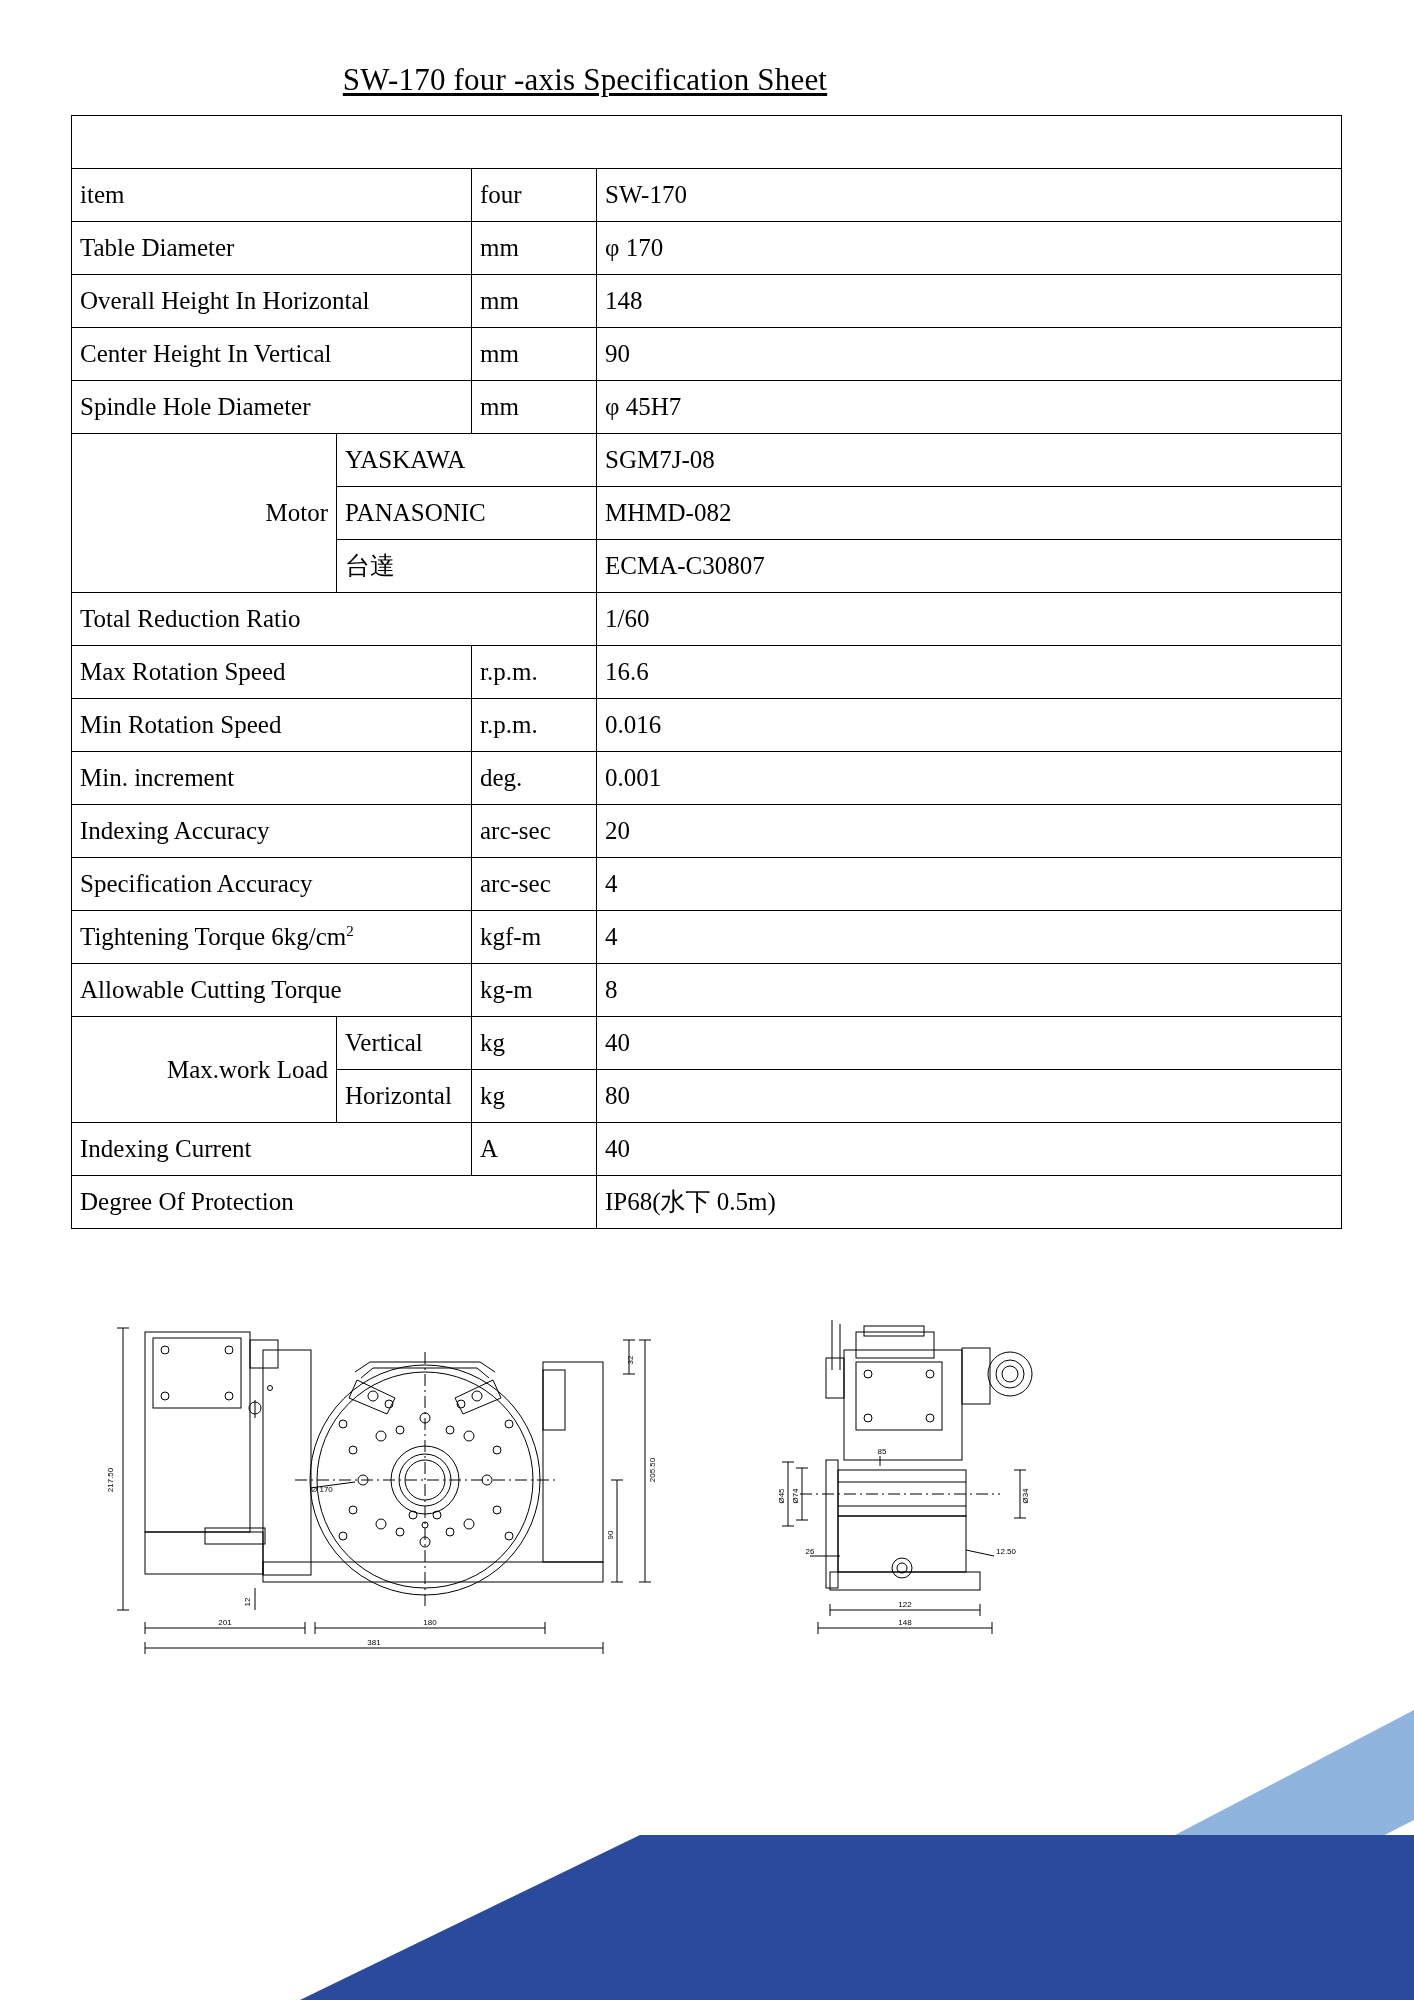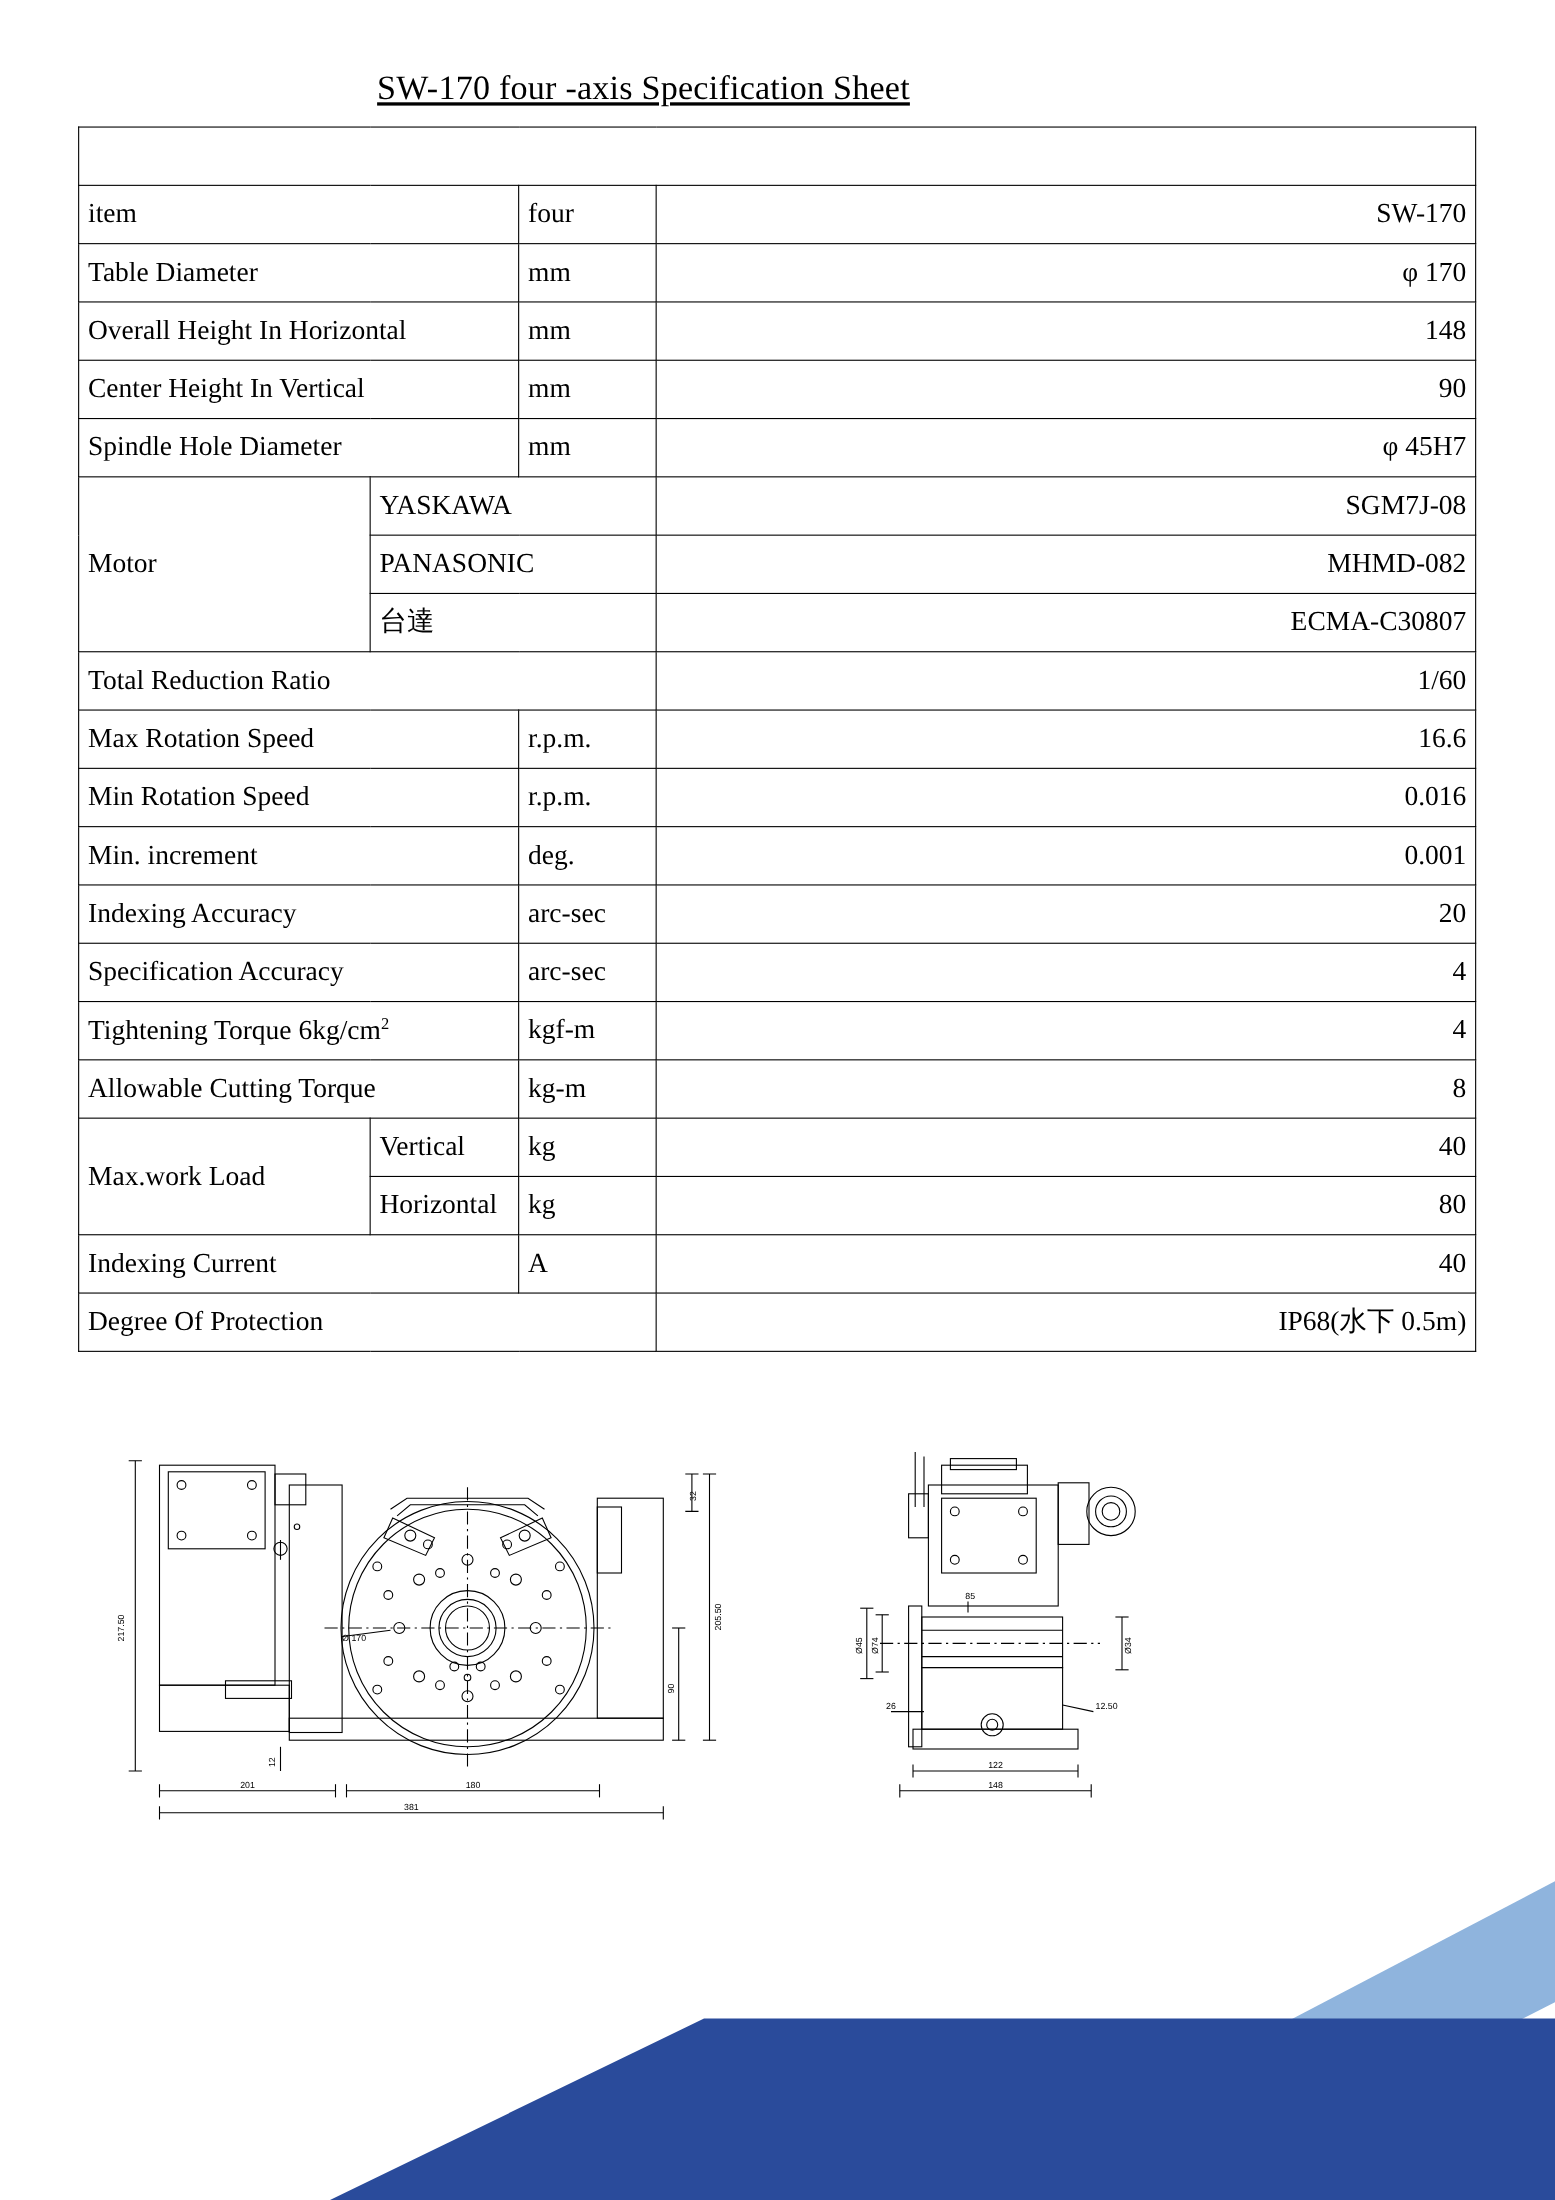--- a/index.html
+++ b/index.html
@@ -56,24 +56,24 @@
     text-align: center;
     font-size: 25px;
   }
   td.item {
     text-align: left;
   }
   td.unit {
     text-align: left;
   }
   td.value {
+    text-align: left;
+  }
+  td.center-v {
     text-align: right;
-  }
-  td.center-v {
-    text-align: left;
     vertical-align: middle;
   }
   .sup {
     font-size: 15px;
     vertical-align: super;
   }
 
   
   .drawings {
     position: absolute;

